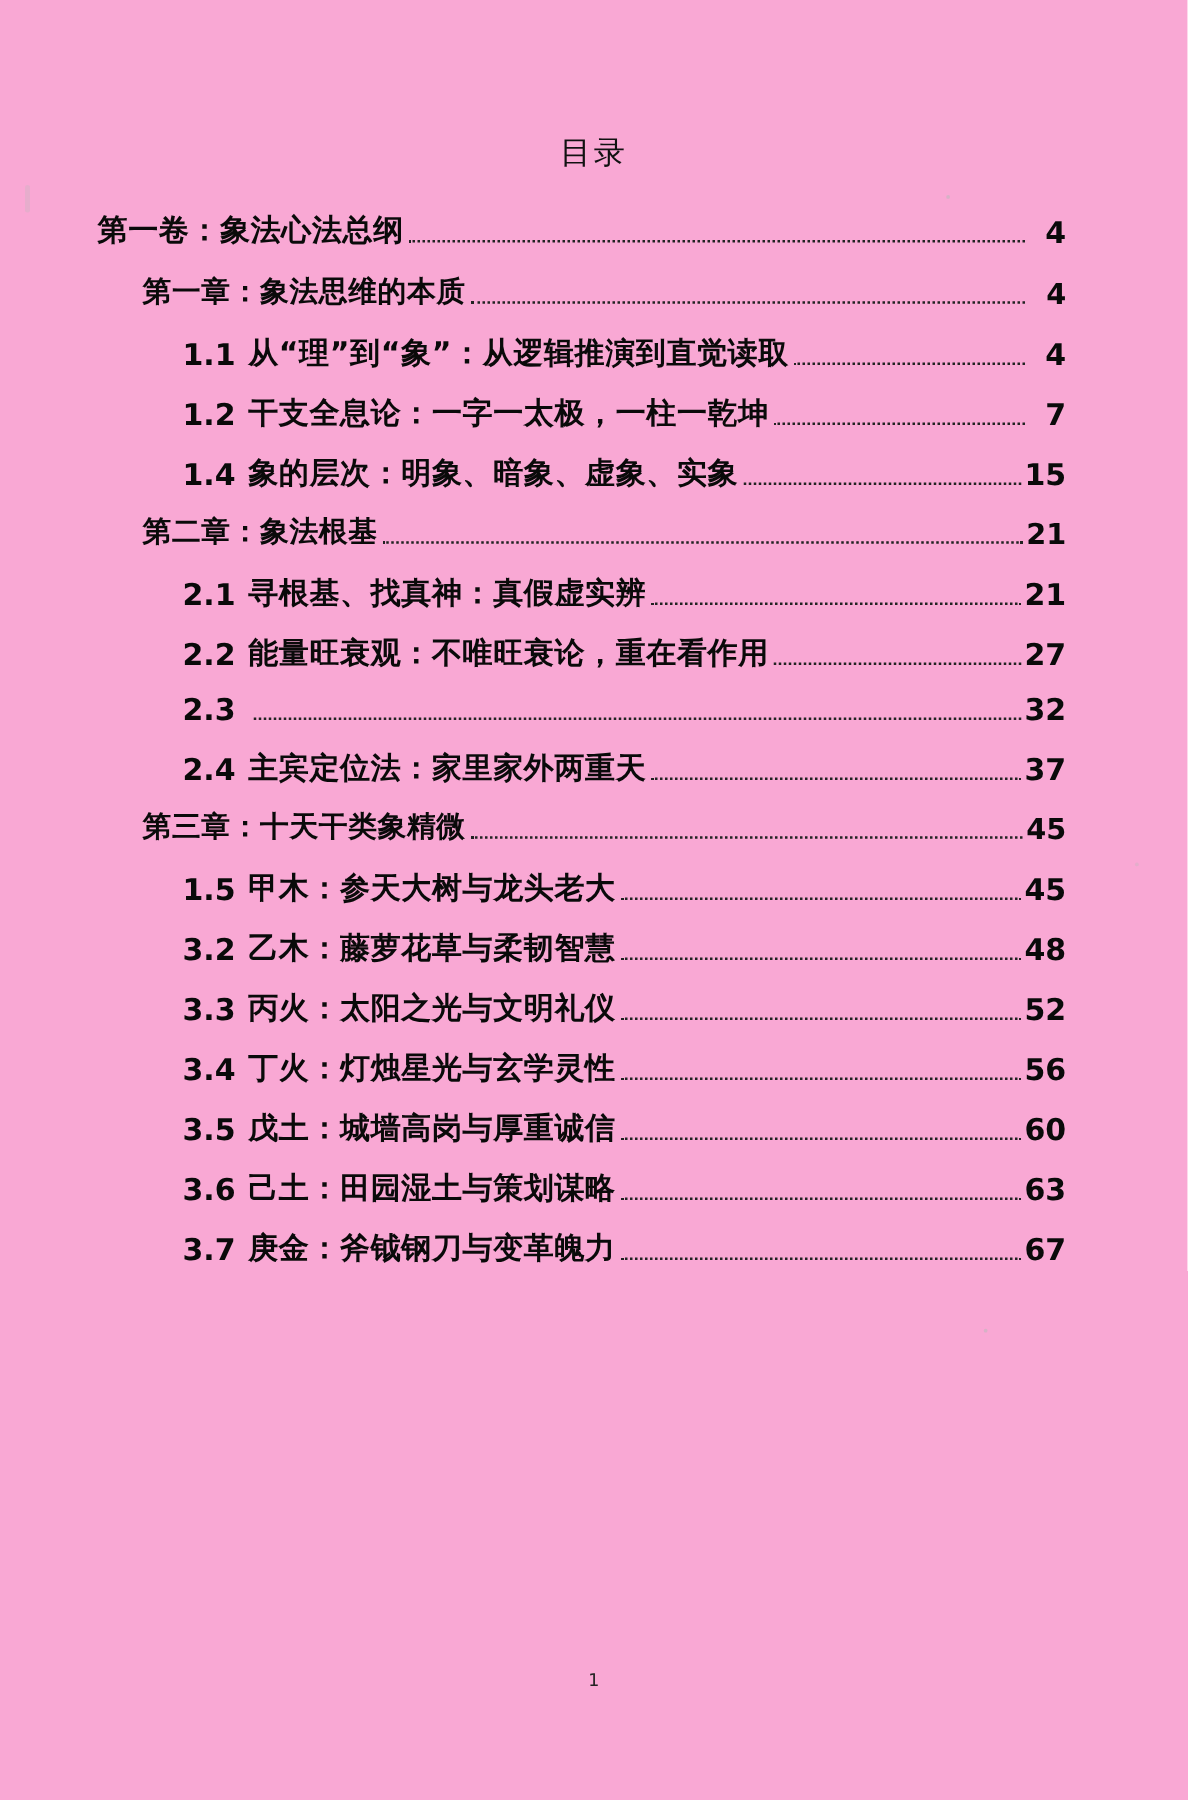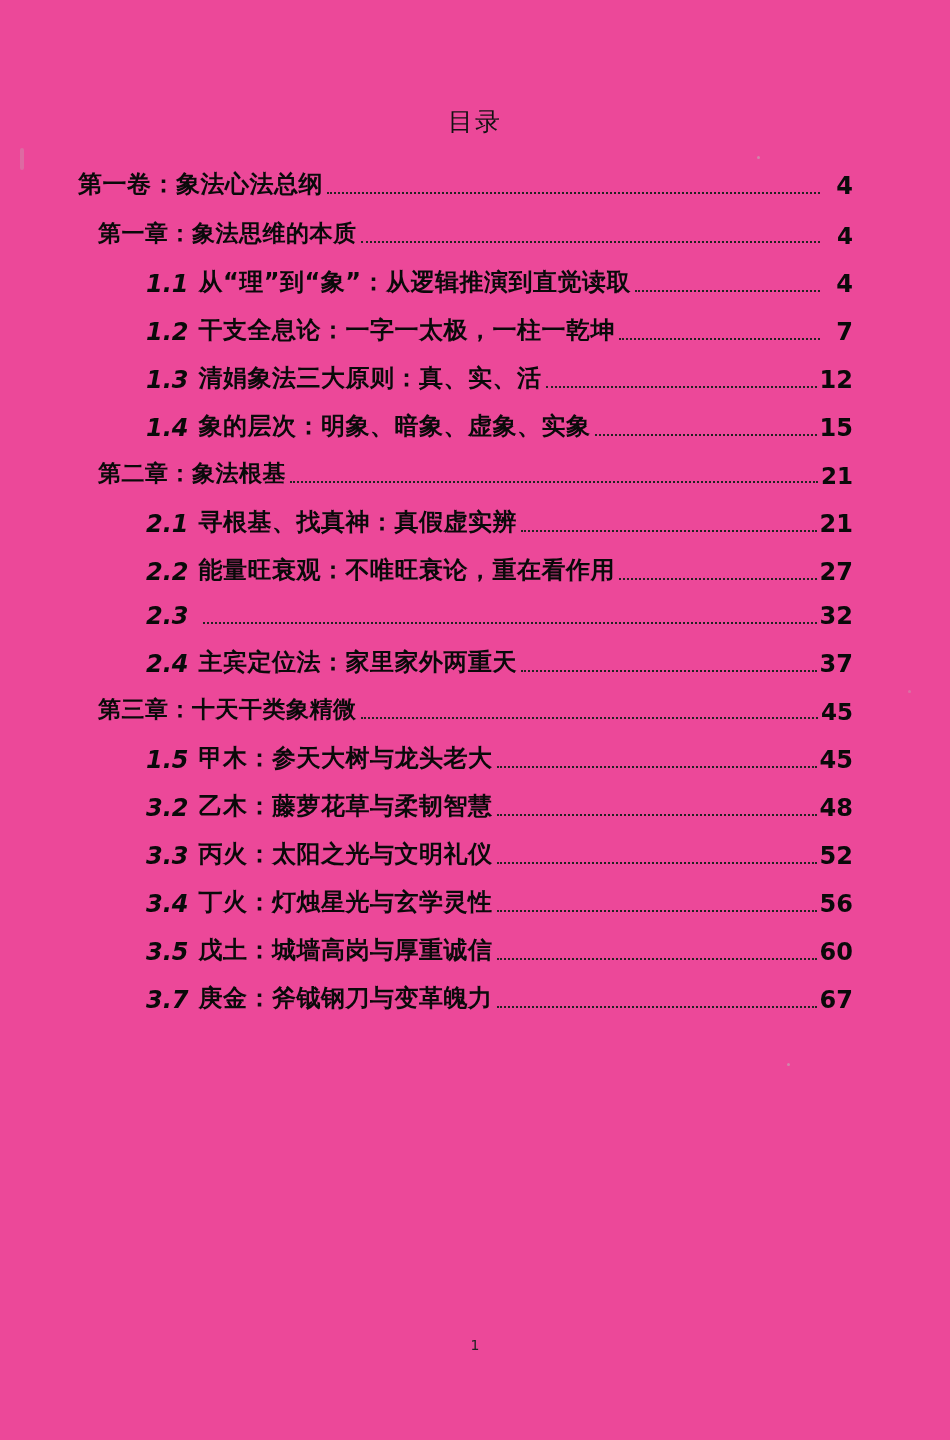--- a/index.html
+++ b/index.html
@@ -4,21 +4,21 @@
 <style>
   html, body {
     margin: 0;
     padding: 0;
     background: #ffffff;
   }
   .page {
     position: relative;
     width: 950px;
     height: 1440px;
-    background: #ec4899;
+    background: #f9a8d4;
     font-family: "DejaVu Sans", sans-serif;
     overflow: hidden;
   }
   
   .speck {
     position: absolute;
     background: #b9b9b9;
     border-radius: 50%;
     opacity: .55;
   }
@@ -67,37 +67,36 @@
   .lv-vol {
     font-size: 24px;
     margin-left: 0px;
     margin-bottom: 18px;
   }
   .lv-vol .pg { font-size: 24px; min-width: 30px; }
 
   
   .lv-chap {
     font-size: 23px;
-    margin-left: 20px;
+    margin-left: 36px;
     margin-bottom: 17px;
   }
   .lv-chap .pg { font-size: 23px; min-width: 30px; }
 
   
   .lv-sec {
     font-size: 24px;
     margin-left: 68px;
     margin-bottom: 16px;
   }
   .lv-sec .pg { font-size: 24px; min-width: 30px; }
 
   .lv-sec .num {
     font-weight: bold;
     margin-right: 10px;
-    font-style: italic;
   }
 
   .page-number {
     position: absolute;
     left: 0;
     top: 1337px;
     width: 950px;
     text-align: center;
     font-size: 14px;
     color: #222;
@@ -132,26 +131,20 @@
         <span class="dots"></span>
         <span class="pg">4</span>
       </div>
       <div class="row lv-sec">
         <span class="num">1.2</span>
         <span class="label">干支全息论：一字一太极，一柱一乾坤</span>
         <span class="dots"></span>
         <span class="pg">7</span>
       </div>
       <div class="row lv-sec">
-        <span class="num">1.3</span>
-        <span class="label">清娟象法三大原则：真、实、活</span>
-        <span class="dots"></span>
-        <span class="pg">12</span>
-      </div>
-      <div class="row lv-sec">
         <span class="num">1.4</span>
         <span class="label">象的层次：明象、暗象、虚象、实象</span>
         <span class="dots"></span>
         <span class="pg">15</span>
       </div>
       <div class="row lv-chap">
         <span class="label">第二章：象法根基</span>
         <span class="dots"></span>
         <span class="pg">21</span>
       </div>
@@ -207,20 +200,26 @@
         <span class="dots"></span>
         <span class="pg">56</span>
       </div>
       <div class="row lv-sec">
         <span class="num">3.5</span>
         <span class="label">戊土：城墙高岗与厚重诚信</span>
         <span class="dots"></span>
         <span class="pg">60</span>
       </div>
       <div class="row lv-sec">
+        <span class="num">3.6</span>
+        <span class="label">己土：田园湿土与策划谋略</span>
+        <span class="dots"></span>
+        <span class="pg">63</span>
+      </div>
+      <div class="row lv-sec">
         <span class="num">3.7</span>
         <span class="label">庚金：斧钺钢刀与变革魄力</span>
         <span class="dots"></span>
         <span class="pg">67</span>
       </div>
     </div>
 
   <div class="page-number">1</div>
 </div>
 

